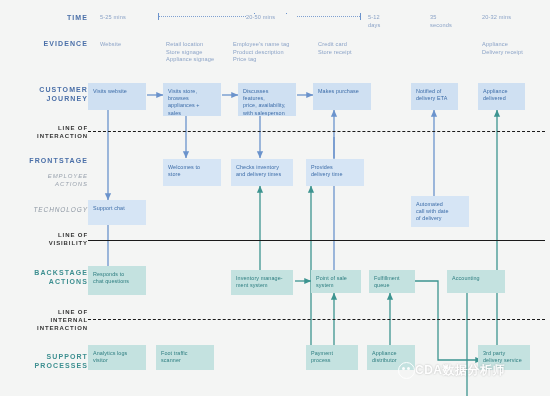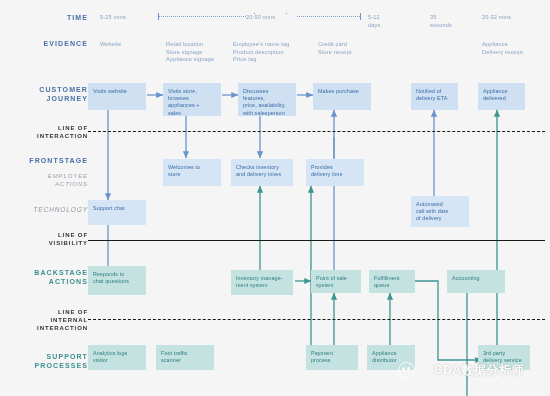--- a/index.html
+++ b/index.html
@@ -101,21 +101,21 @@
     position: absolute;
     left: 0; right: 0;
     top: 3px;
     border-top: 1px dotted #7fa0d0;
   }
   
   .watermark {
     position: absolute;
     display: flex;
     align-items: center;
-    gap: 19px;
+    gap: 0;
     color: #ffffff;
     font-size: 12px;
     font-weight: bold;
     letter-spacing: 0.5px;
     text-shadow: 0 0 2px rgba(120,120,120,0.55);
     opacity: 0.95;
   }
   .wm-badge {
     width: 15px; height: 15px;
     border-radius: 50%;

